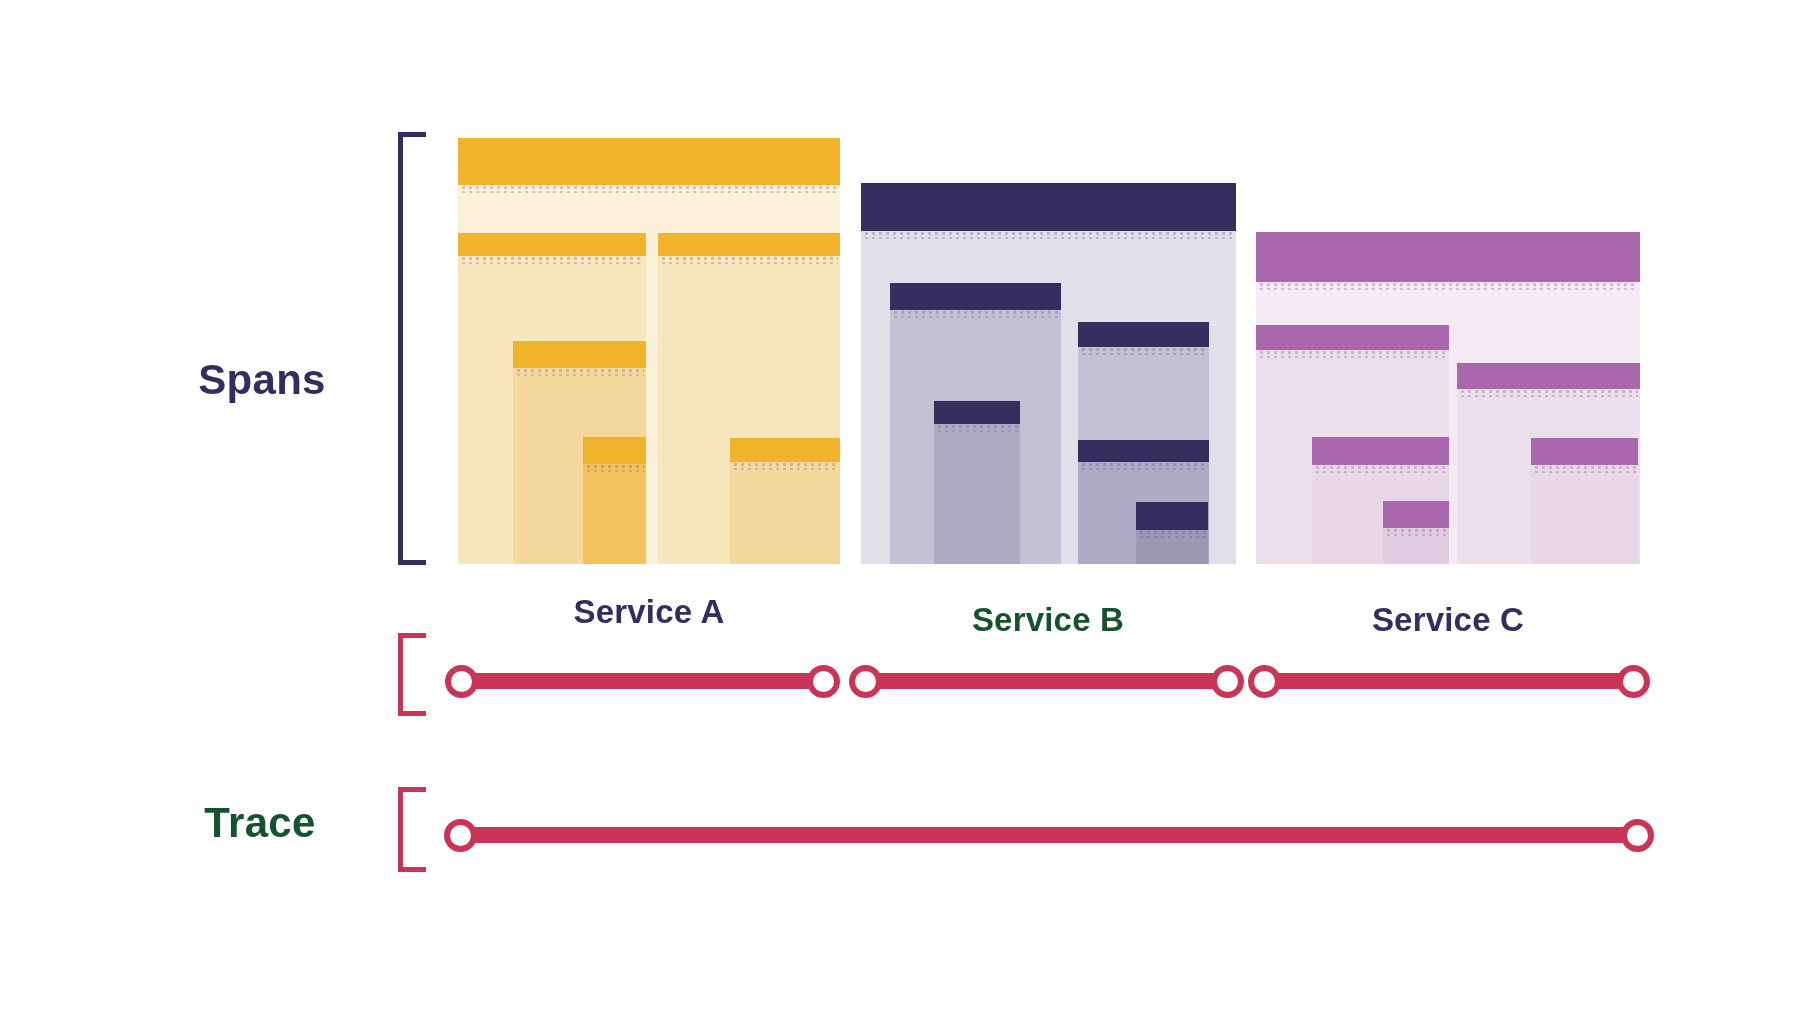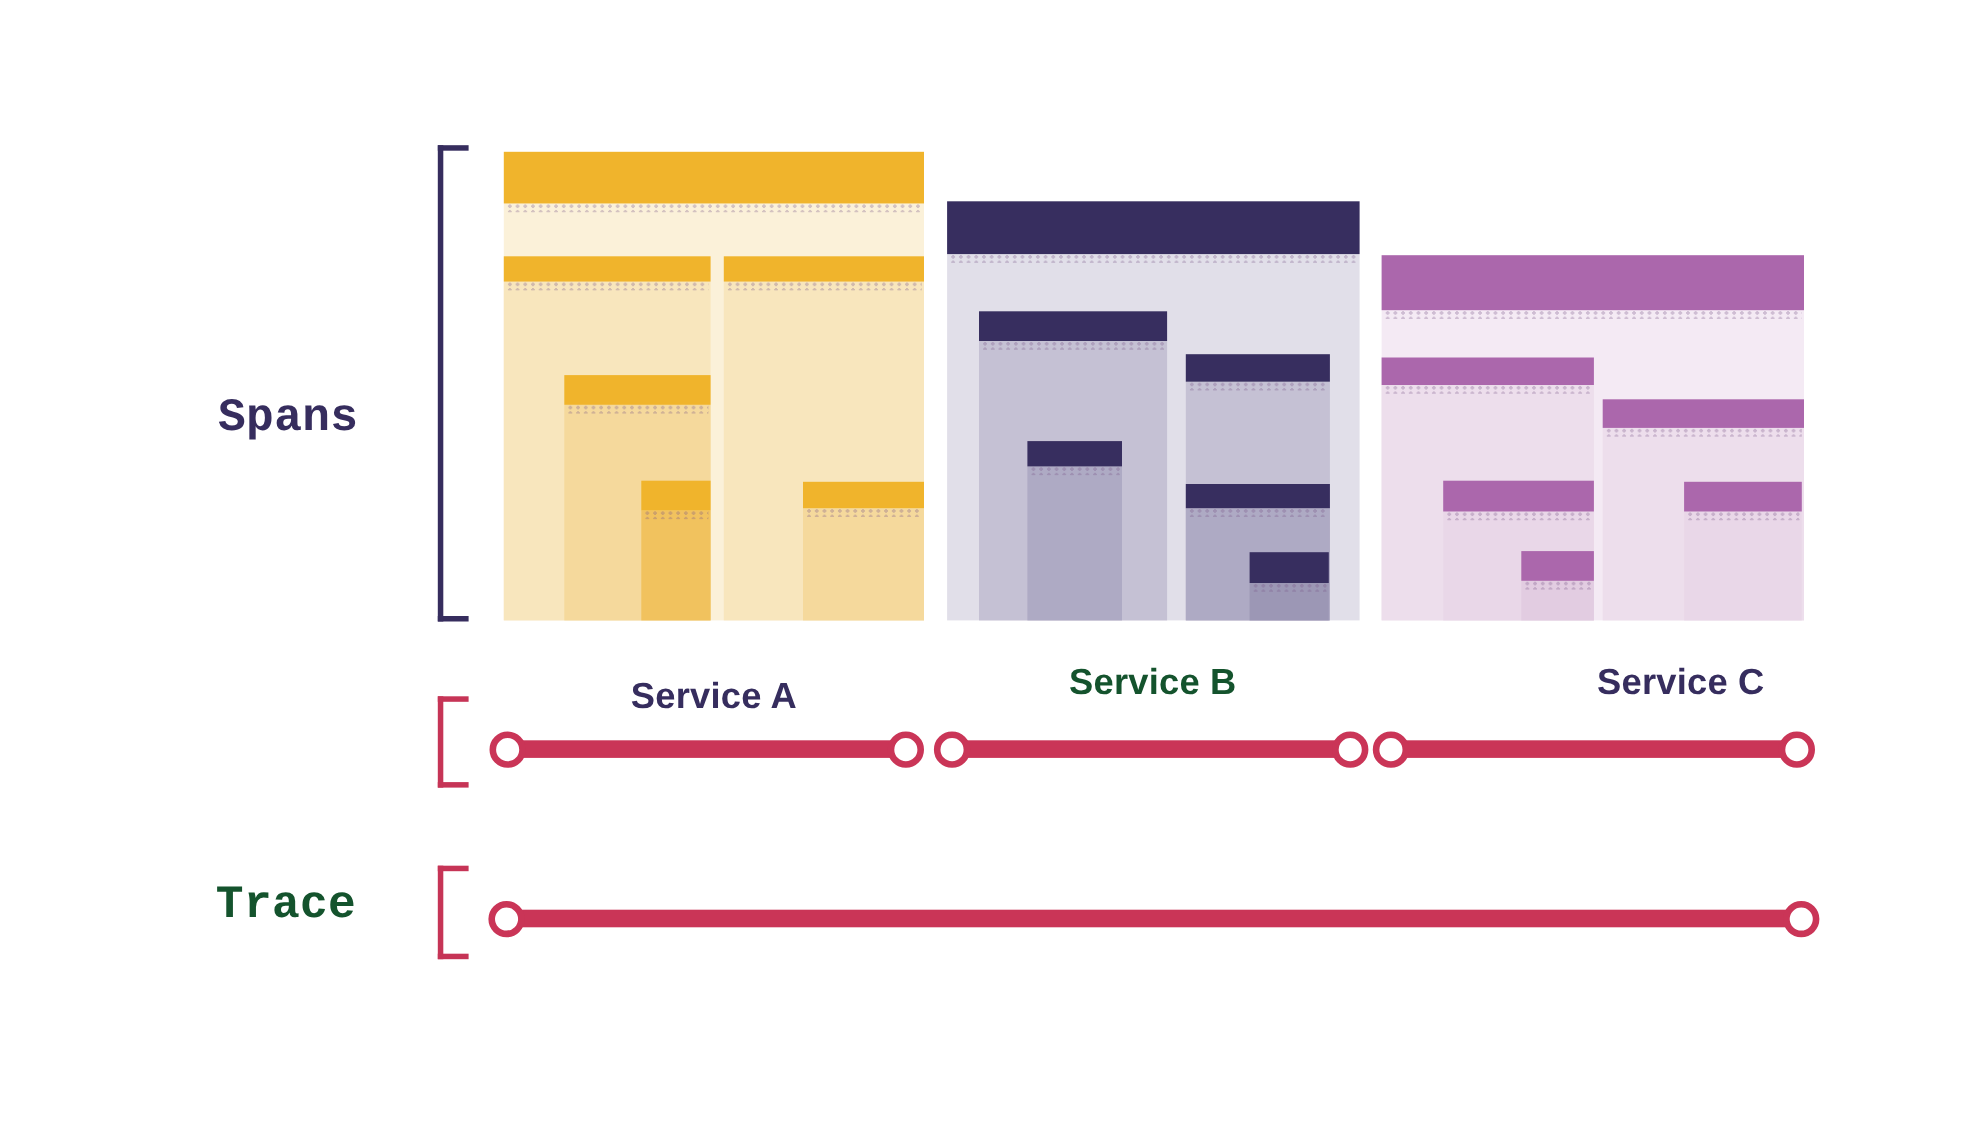--- a/index.html
+++ b/index.html
@@ -20,21 +20,20 @@
   }
   .dots{
     background-image:radial-gradient(circle, rgba(125,90,135,0.20) 1.5px, transparent 1.8px);
     background-size:14px 11px;
   }
   .row-label{
     position:absolute;z-index:3;
     transform:translate(-50%,-50%);
     font-size:42px;font-weight:700;letter-spacing:0.3px;
     white-space:nowrap;
-    font-family:Liberation Mono, monospace;
   }
   .service-label{
     position:absolute;z-index:3;
     transform:translate(-50%,-50%);
     font-size:33px;font-weight:700;letter-spacing:0.2px;
     white-space:nowrap;
   }
   .bracket{
     position:absolute;z-index:3;
     box-sizing:border-box;
@@ -57,21 +56,21 @@
     <div class="rect" style="left: 658px; top: 256px; width: 182px; height: 308px; background: rgb(248, 230, 189); z-index: 1;"></div>
     <div class="rect dots" style="left: 513px; top: 368px; width: 133px; height: 196px; background: rgb(245, 217, 156); z-index: 1;"></div>
     <div class="rect dots" style="left: 730px; top: 462px; width: 110px; height: 102px; background: rgb(245, 217, 156); z-index: 1;"></div>
     <div class="rect dots" style="left: 583px; top: 464px; width: 63px; height: 100px; background: rgb(241, 194, 94); z-index: 1;"></div>
     <div class="span-bar" style="left: 458px; top: 138px; width: 382px; height: 47px; background: rgb(240, 180, 44);"></div>
     <div class="span-bar" style="left: 458px; top: 233px; width: 188px; height: 23px; background: rgb(240, 180, 44);"></div>
     <div class="span-bar" style="left: 658px; top: 233px; width: 182px; height: 23px; background: rgb(240, 180, 44);"></div>
     <div class="span-bar" style="left: 513px; top: 341px; width: 133px; height: 27px; background: rgb(240, 180, 44);"></div>
     <div class="span-bar" style="left: 583px; top: 437px; width: 63px; height: 27px; background: rgb(240, 180, 44);"></div>
     <div class="span-bar" style="left: 730px; top: 438px; width: 110px; height: 24px; background: rgb(240, 180, 44);"></div>
-    <div class="service-label" style="left: 649px; top: 633px; color: rgb(54, 45, 94);">Service A</div>
+    <div class="service-label" style="left: 649px; top: 612px; color: rgb(54, 45, 94);">Service A</div>
     <div class="rect" style="left: 861px; top: 231px; width: 375px; height: 333px; background: rgb(225, 223, 233); z-index: 1;"></div>
     <div class="rect" style="left: 890px; top: 310px; width: 171px; height: 254px; background: rgb(197, 193, 212); z-index: 1;"></div>
     <div class="rect" style="left: 1078px; top: 347px; width: 131px; height: 217px; background: rgb(197, 193, 212); z-index: 1;"></div>
     <div class="rect dots" style="left: 934px; top: 424px; width: 86px; height: 140px; background: rgb(174, 170, 196); z-index: 1;"></div>
     <div class="rect dots" style="left: 1078px; top: 462px; width: 131px; height: 102px; background: rgb(174, 170, 196); z-index: 1;"></div>
     <div class="rect dots" style="left: 1136px; top: 530px; width: 72px; height: 34px; background: rgb(156, 151, 181); z-index: 1;"></div>
     <div class="span-bar" style="left: 861px; top: 183px; width: 375px; height: 48px; background: rgb(55, 46, 95);"></div>
     <div class="span-bar" style="left: 890px; top: 283px; width: 171px; height: 27px; background: rgb(55, 46, 95);"></div>
     <div class="span-bar" style="left: 1078px; top: 322px; width: 131px; height: 25px; background: rgb(55, 46, 95);"></div>
     <div class="span-bar" style="left: 934px; top: 401px; width: 86px; height: 23px; background: rgb(55, 46, 95);"></div>
@@ -83,21 +82,21 @@
     <div class="rect" style="left: 1457px; top: 389px; width: 183px; height: 175px; background: rgb(237, 222, 236); z-index: 1;"></div>
     <div class="rect dots" style="left: 1312px; top: 465px; width: 137px; height: 99px; background: rgb(233, 215, 232); z-index: 1;"></div>
     <div class="rect dots" style="left: 1531px; top: 465px; width: 107px; height: 99px; background: rgb(233, 215, 232); z-index: 1;"></div>
     <div class="rect dots" style="left: 1383px; top: 528px; width: 66px; height: 36px; background: rgb(226, 204, 225); z-index: 1;"></div>
     <div class="span-bar" style="left: 1256px; top: 232px; width: 384px; height: 50px; background: rgb(171, 103, 172);"></div>
     <div class="span-bar" style="left: 1256px; top: 325px; width: 193px; height: 25px; background: rgb(171, 103, 172);"></div>
     <div class="span-bar" style="left: 1457px; top: 363px; width: 183px; height: 26px; background: rgb(171, 103, 172);"></div>
     <div class="span-bar" style="left: 1312px; top: 437px; width: 137px; height: 28px; background: rgb(171, 103, 172);"></div>
     <div class="span-bar" style="left: 1383px; top: 501px; width: 66px; height: 27px; background: rgb(171, 103, 172);"></div>
     <div class="span-bar" style="left: 1531px; top: 438px; width: 107px; height: 27px; background: rgb(171, 103, 172);"></div>
-    <div class="service-label" style="left: 1528px; top: 620px; color: rgb(54, 45, 94);">Service C</div>
+    <div class="service-label" style="left: 1448px; top: 620px; color: rgb(54, 45, 94);">Service C</div>
     <div class="row-label" style="left: 262px; top: 380px; color: rgb(54, 45, 94);">Spans</div>
     <div class="row-label" style="left: 260px; top: 823px; color: #14532d;">Trace</div>
     <div class="bracket" style="left: 398px; top: 132px; width: 28px; height: 433px; border-color: rgb(54, 45, 94); border-left-width: 5px; border-top-width: 5px; border-bottom-width: 5px;"></div>
     <div class="bracket" style="left: 398px; top: 633px; width: 28px; height: 83px; border-color: rgb(198, 52, 86); border-left-width: 5px; border-top-width: 5px; border-bottom-width: 5px;"></div>
     <div class="bracket" style="left: 398px; top: 787px; width: 28px; height: 85px; border-color: rgb(198, 52, 86); border-left-width: 5px; border-top-width: 5px; border-bottom-width: 5px;"></div>
     <div class="tl-seg" style="left: 461px; top: 673px; width: 362px; height: 16px; background: rgb(202, 53, 87);"></div>
     <div class="endpoint" style="left: 444.5px; top: 664.5px; width: 33px; height: 33px; background: rgb(255, 255, 255); border: 6px solid rgb(202, 53, 87);"></div>
     <div class="endpoint" style="left: 806.5px; top: 664.5px; width: 33px; height: 33px; background: rgb(255, 255, 255); border: 6px solid rgb(202, 53, 87);"></div>
     <div class="tl-seg" style="left: 865px; top: 673px; width: 362px; height: 16px; background: rgb(202, 53, 87);"></div>
     <div class="endpoint" style="left: 848.5px; top: 664.5px; width: 33px; height: 33px; background: rgb(255, 255, 255); border: 6px solid rgb(202, 53, 87);"></div>

